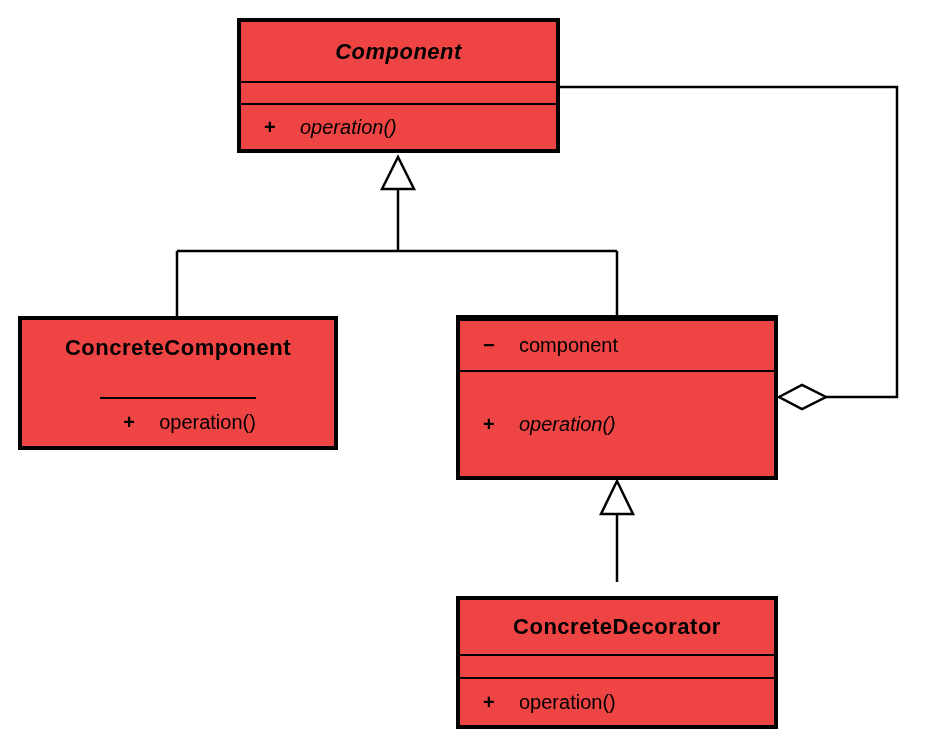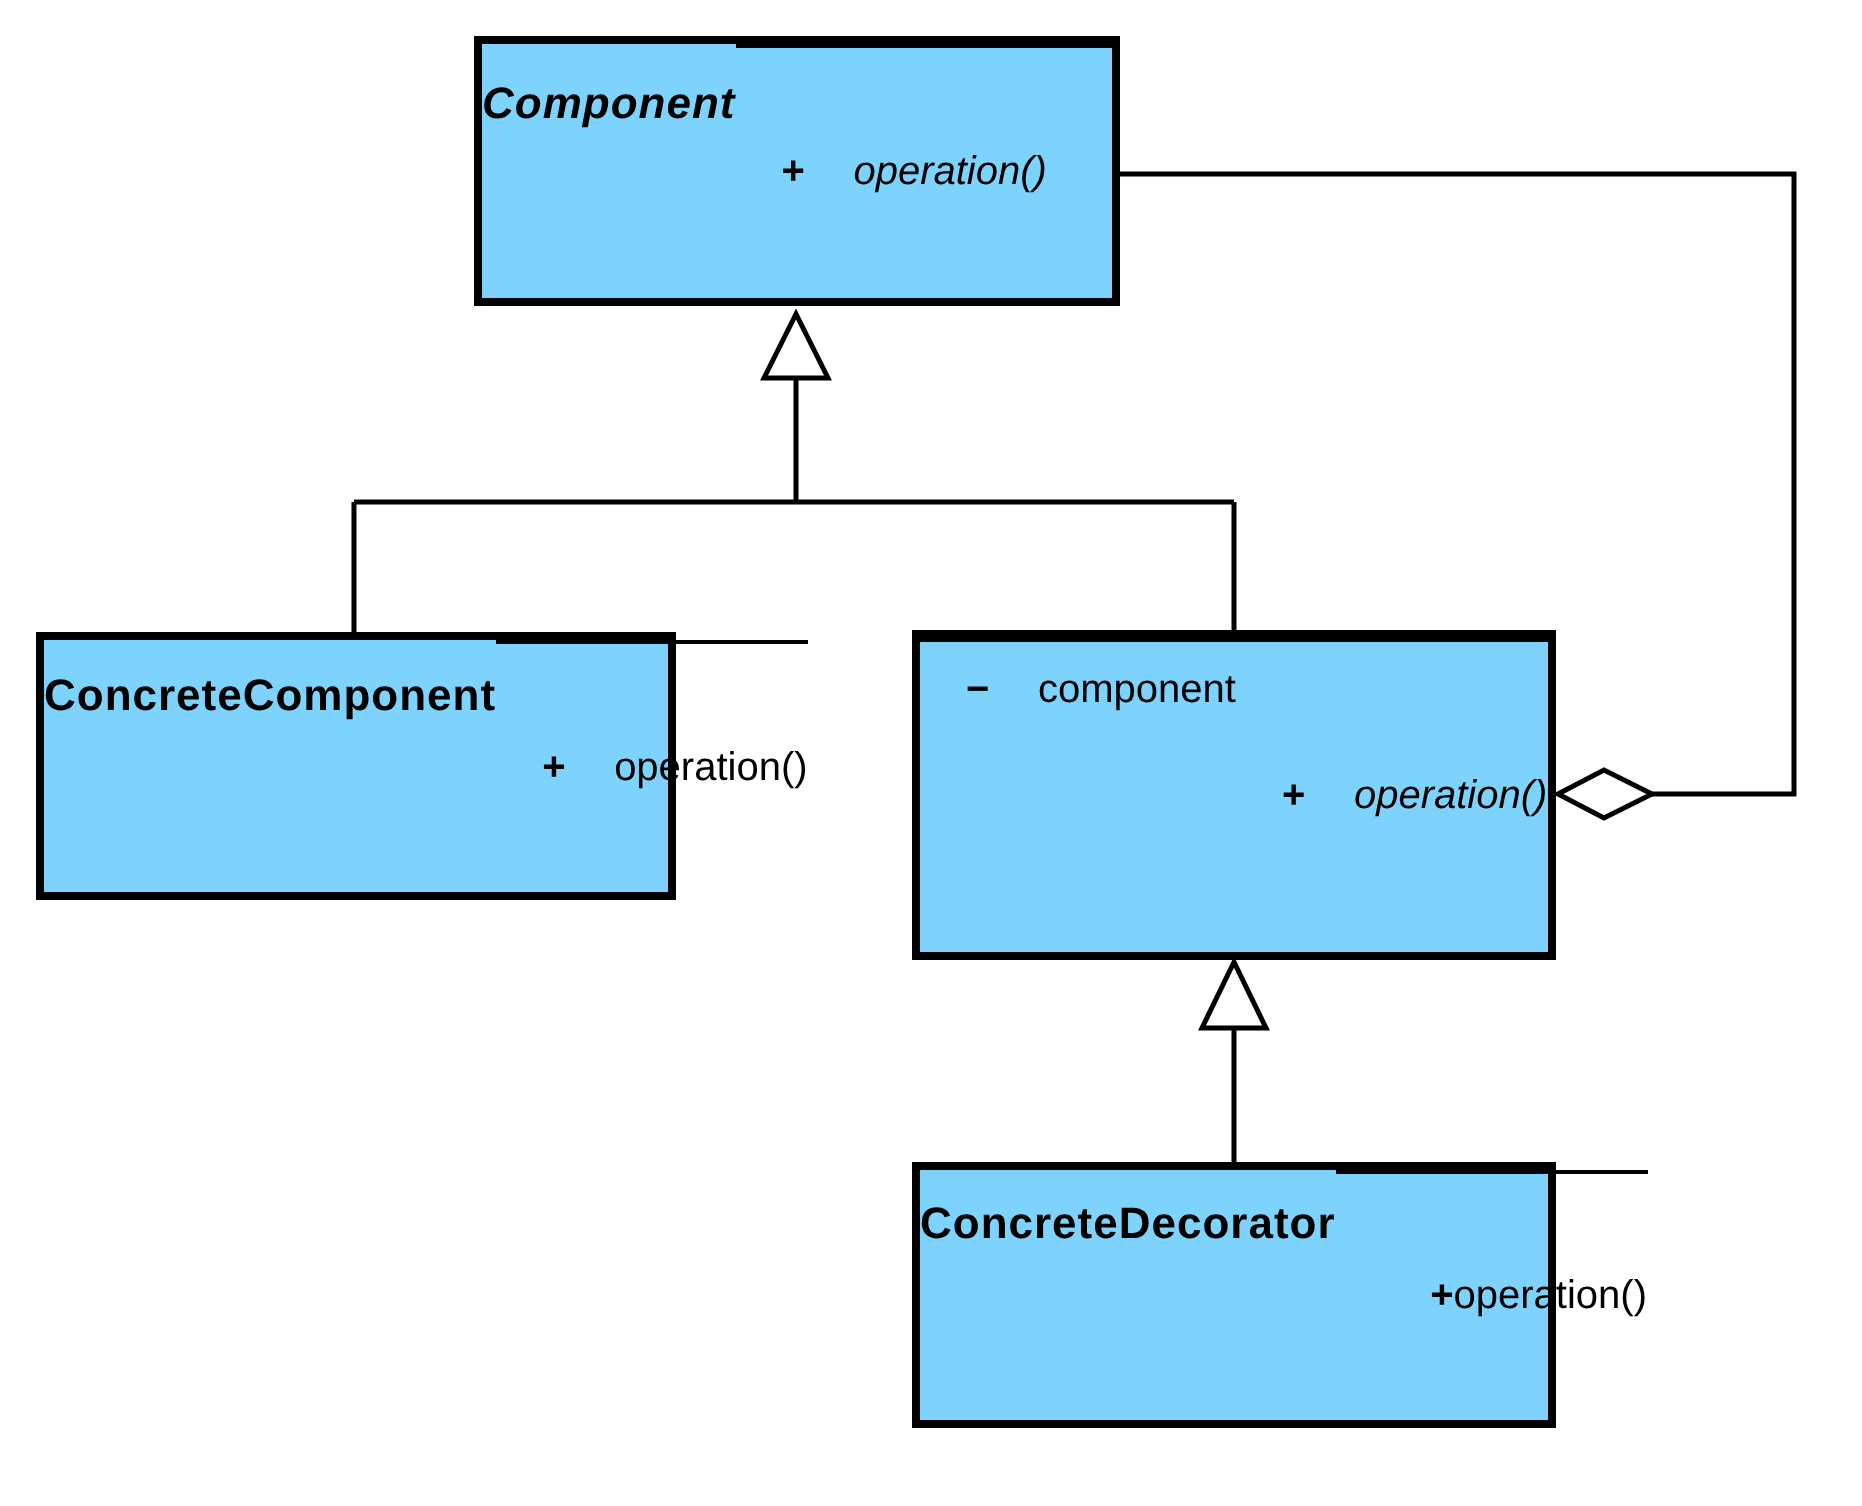--- a/index.html
+++ b/index.html
@@ -21,23 +21,23 @@
     top: 0;
     width: 931px;
     height: 753px;
     pointer-events: none;
     z-index: 2;
   }
   .uml-class {
     position: absolute;
     box-sizing: border-box;
     border: 4px solid #000000;
-    background: #7dd3fc;
+    background: #ef4444;
     display: flex;
-    flex-direction: row;
+    flex-direction: column;
     z-index: 1;
   }
   .uml-title {
     display: flex;
     align-items: center;
     justify-content: center;
     font-weight: bold;
     font-size: 22px;
     letter-spacing: 0.5px;
     color: #000000;
@@ -64,31 +64,31 @@
     flex: 0 0 36px;
   }
   .uml-member .mname.abstract { font-style: italic; }
 
   
   #box-component          { left: 237px; top: 18px;  width: 323px; height: 135px; }
   #box-component .uml-title          { height: 59px; }
   #box-component .sec-attrs          { height: 22px; box-sizing: border-box; }
   #box-component .sec-methods        { flex: 1; }
 
-  #box-concrete-component { left: 18px;  top: 316px; width: 320px; height: 134px; }
+  #box-concrete-component { left: 18px;  top: 316px; width: 320px; height: 134px; align-items: center; }
   #box-concrete-component .uml-title   { height: 55px; }
   #box-concrete-component .sec-attrs   { height: 22px; box-sizing: border-box; }
   #box-concrete-component .sec-methods { flex: 1; }
 
   #box-decorator          { left: 456px; top: 315px; width: 322px; height: 165px; }
   #box-decorator .uml-title   { height: 57px; }
   #box-decorator .sec-attrs   { height: 51px; box-sizing: border-box; }
   #box-decorator .sec-methods { flex: 1; }
 
-  #box-concrete-decorator { left: 456px; top: 581px; width: 322px; height: 133px; text-align: right; }
+  #box-concrete-decorator { left: 456px; top: 596px; width: 322px; height: 133px; }
   #box-concrete-decorator .uml-title   { height: 54px; }
   #box-concrete-decorator .sec-attrs   { height: 23px; box-sizing: border-box; }
   #box-concrete-decorator .sec-methods { flex: 1; }
 </style>
 </head>
 <body>
 
 <div class="canvas">
 
   <svg class="connector-layer" viewBox="0 0 931 753" xmlns="http://www.w3.org/2000/svg">

